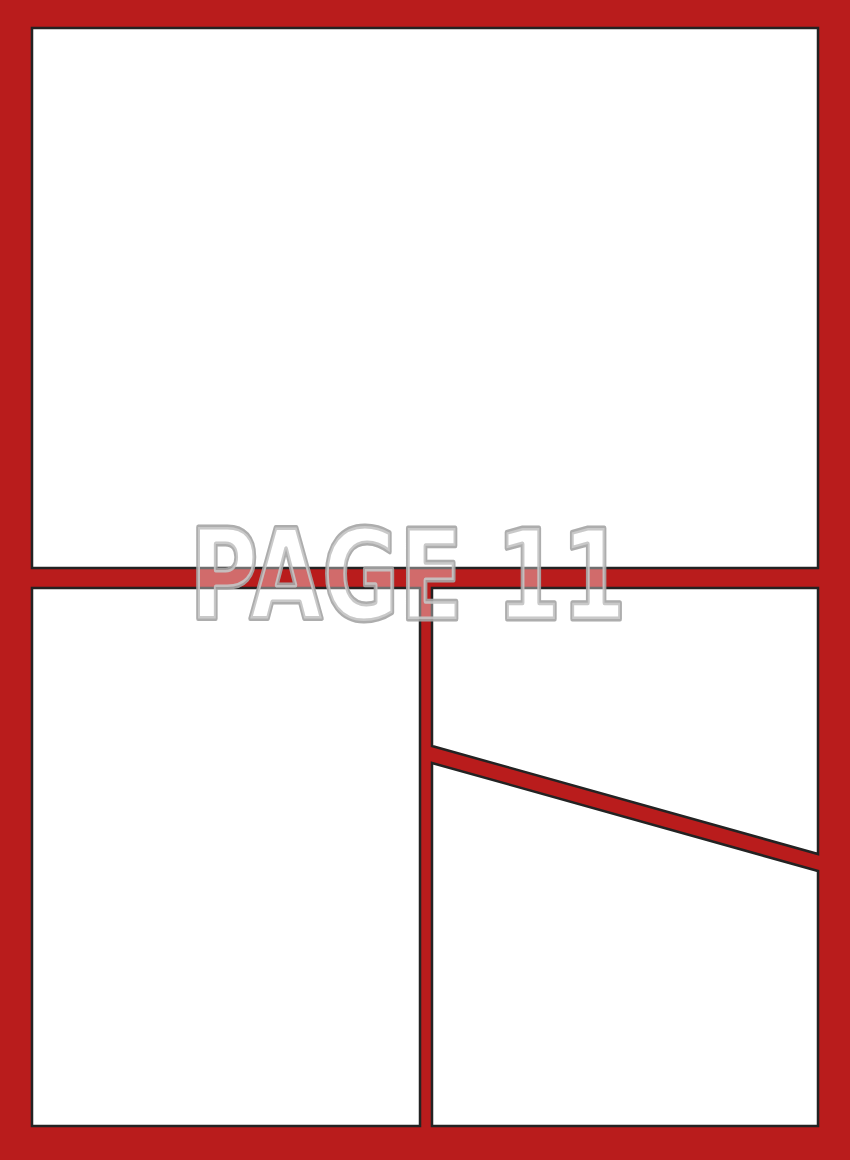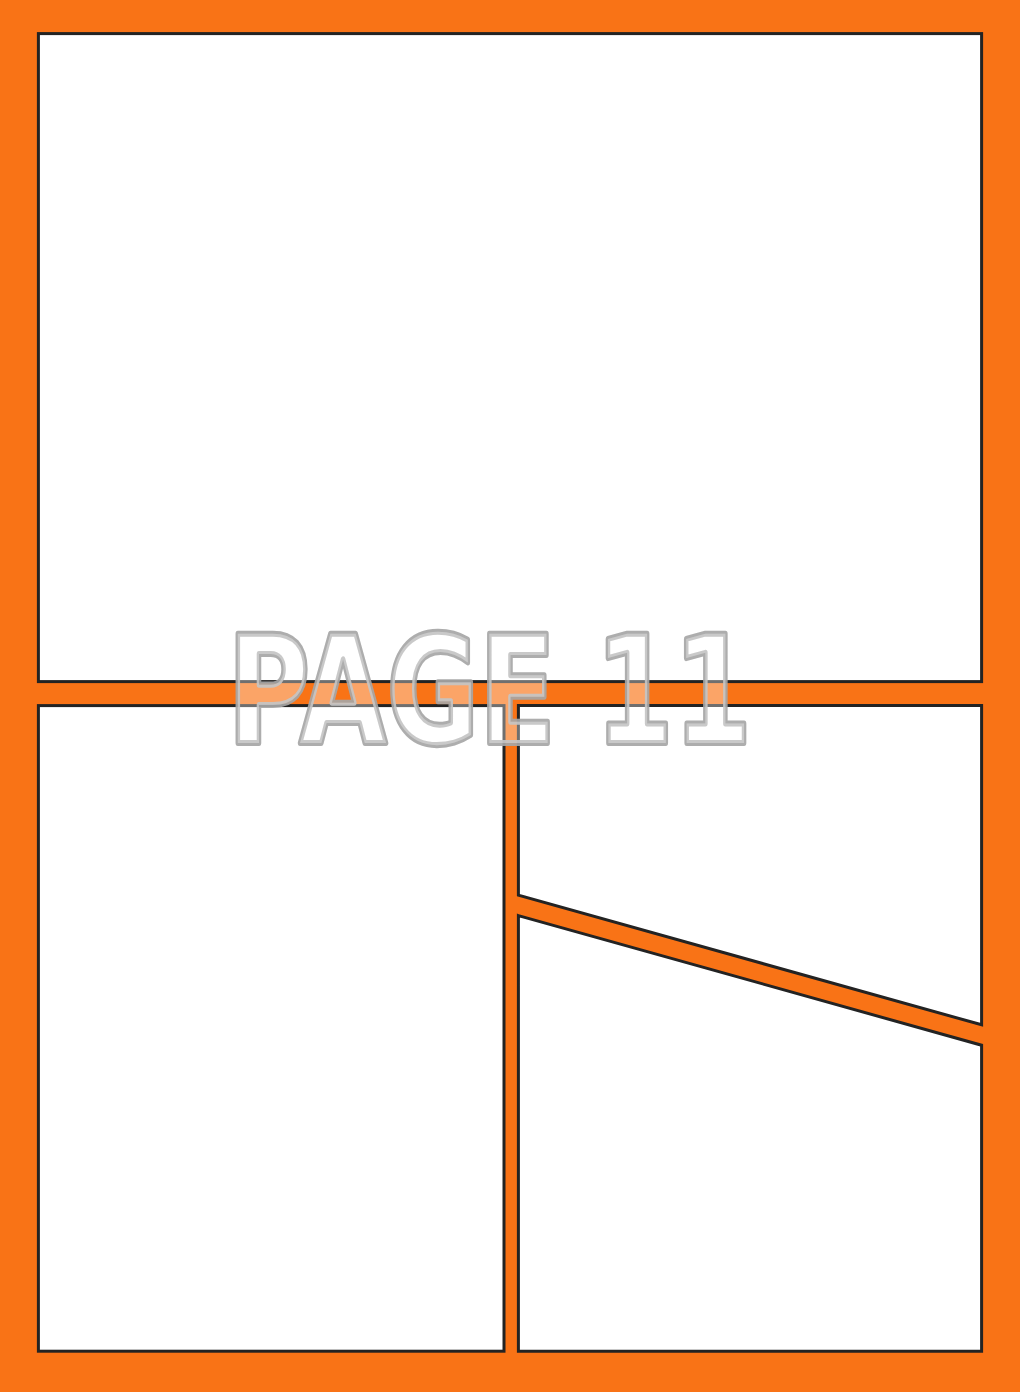--- a/index.html
+++ b/index.html
@@ -10,21 +10,21 @@
     width: 850px;
     height: 1160px;
     background: #f2f2f2;
     overflow: hidden;
     font-family: "DejaVu Sans", sans-serif;
   }
   .page-wrap {
     position: relative;
     width: 850px;
     height: 1160px;
-    background: #f97316;
+    background: #b91c1c;
   }
   svg.page-canvas {
     position: absolute;
     left: 0;
     top: 0;
     display: block;
   }
   .panel {
     fill: #ffffff;
     stroke: #232323;

